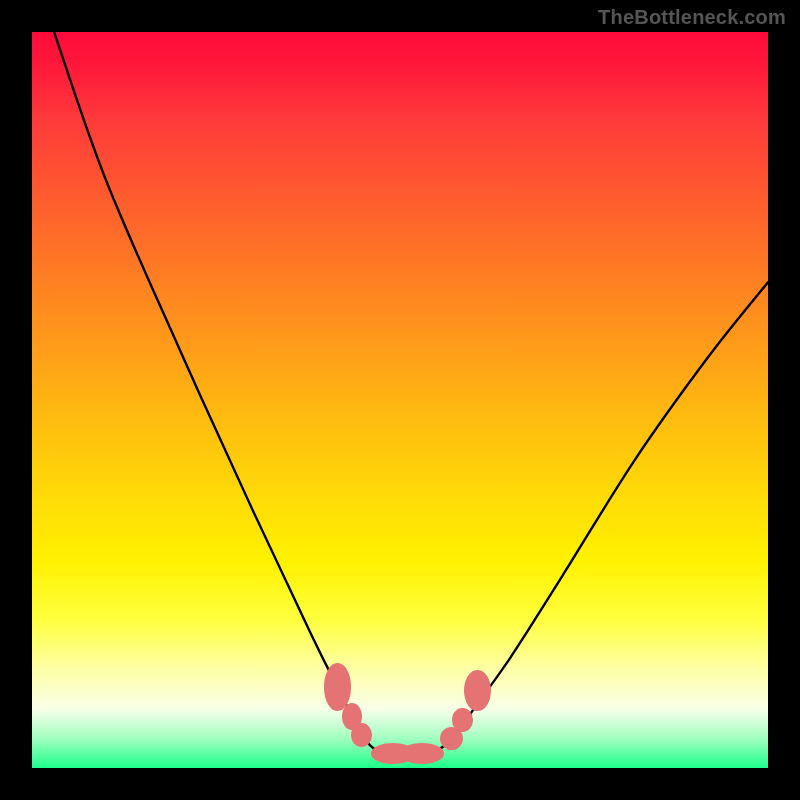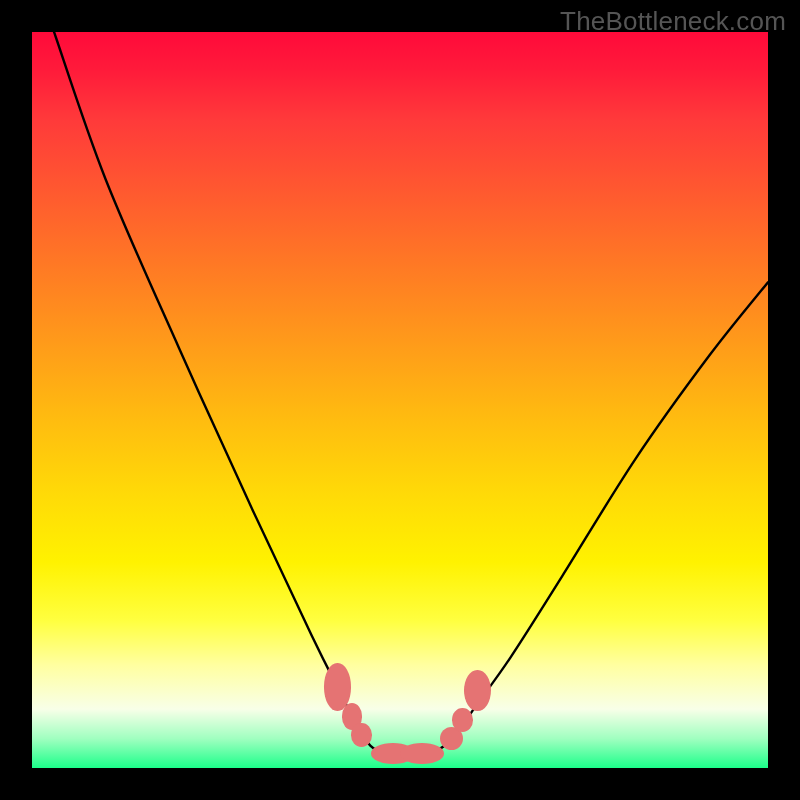--- a/index.html
+++ b/index.html
@@ -31,22 +31,22 @@
       #f8ffe8 92%,
       #a0ffc0 96%,
       #1cff8a 100%);
   }
   .credit {
     position: absolute;
     top: 6px;
     right: 14px;
     color: #555;
     font-family: Arial, Helvetica, sans-serif;
-    font-size: 26px;
-    font-weight: 400;
+    font-size: 20px;
+    font-weight: 700;
     letter-spacing: 0.2px;
     z-index: 5;
   }
   svg.curve {
     position: absolute;
     left: 0; top: 0;
     width: 736px; height: 736px;
     z-index: 2;
   }
   .marker {

